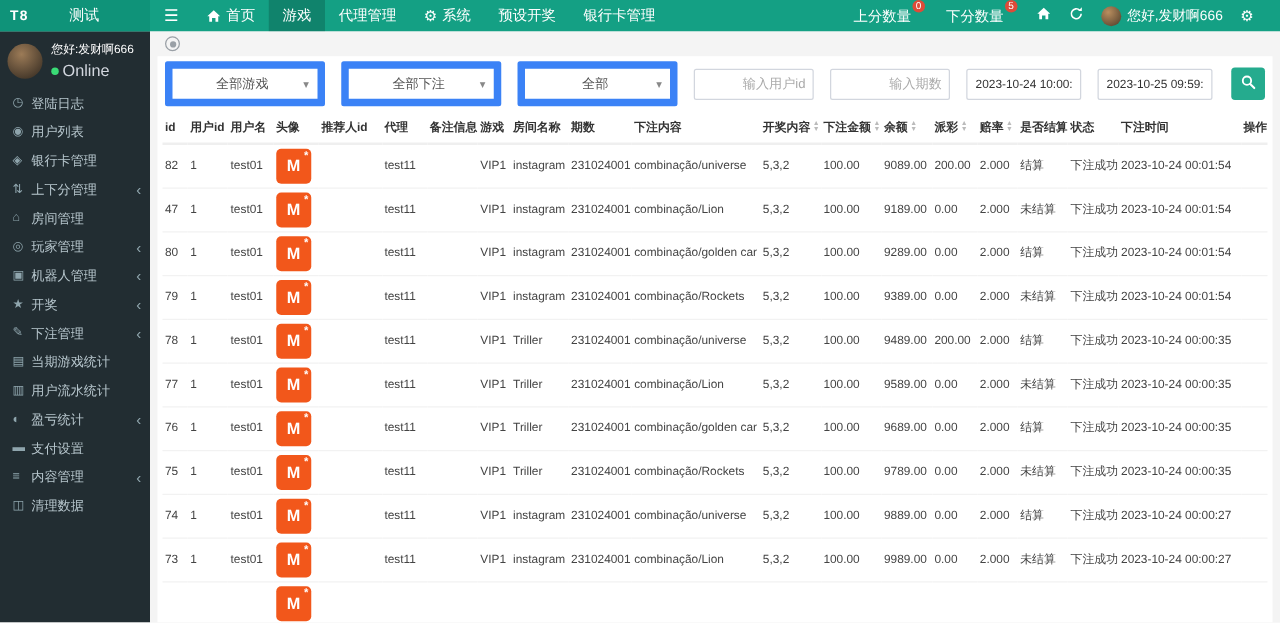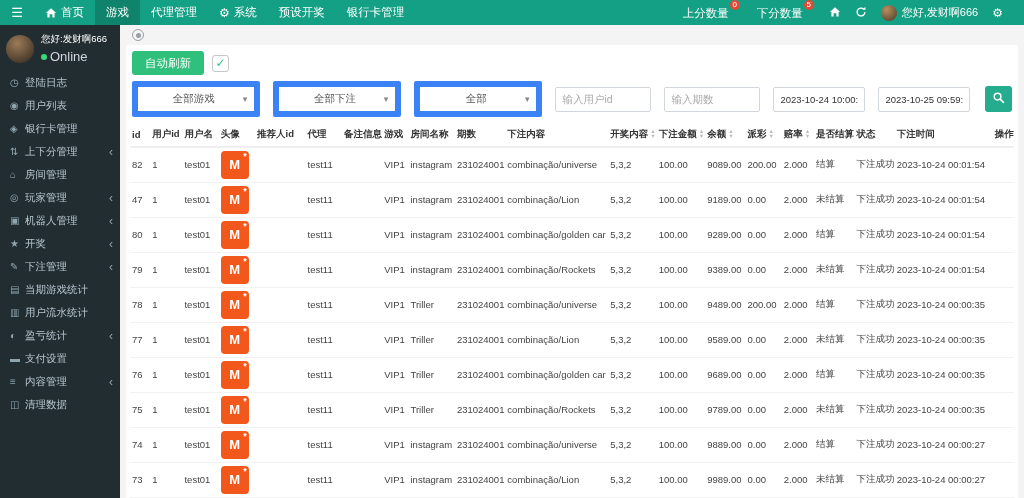--- a/index.html
+++ b/index.html
@@ -67,21 +67,21 @@
     background:#fff; display:flex; align-items:center; justify-content:center;
     color:#2fc17c; font-size:12px; font-weight:700; cursor:pointer; }
 
   .filter-row { display:flex; align-items:center; gap:13px; margin:0 2px 6px; }
   .select { width:130px; height:36px; border:6px solid #3b82f6; border-radius:2px;
     display:flex; align-items:center; padding:0 7px; font-size:10.5px; color:#555;
     background:#fff; cursor:pointer;text-align:center; }
   .sel-label { flex:1; }
   .caret { color:#888; font-size:9px; }
   input.text { width:96px; height:25px; border:1px solid #d2d6de; border-radius:2px;
-    padding:4px 6px; font-size:10.5px; color:#333; font-family:inherit; background:#fff; }
+    padding:4px 6px; font-size:10.5px; color:#333; font-family:inherit; background:#fff;text-align:right; }
   input.date { width:92px; font-size:9.5px; }
   input::placeholder { color:#aaa; }
   .search-btn { margin-left:2px; width:27px; height:26px; border:none; border-radius:3px;
     background:#25ab8e; display:flex; align-items:center; justify-content:center; cursor:pointer; }
 
   
   table { width:100%; border-collapse:collapse; table-layout:fixed;
     font-size:9.5px; color:#444; }
   th, td { text-align:left; white-space:nowrap; overflow:hidden; padding:0 2px; }
   th { font-weight:700; height:24px; border-bottom:2px solid #efefef; color:#333; }
@@ -98,20 +98,24 @@
     display:flex; align-items:center; justify-content:center; position:relative;
     color:#fff; font-weight:700; font-size:13px; }
   .row-avatar::after { content:"*"; position:absolute; top:0; right:2px; font-size:9px; color:#fff; }
 </style>
 </head>
 <body>
 
 <div class="app">
 
   <header class="topbar">
+    <div class="logo">
+      <span class="logo-mini">T8</span>
+      <span class="logo-text">测试</span>
+    </div>
     <div class="hamburger">
       <span>☰</span>
     </div>
     <nav class="topnav">
       <a class="nav-item">
         <span class="nav-icon">
           <svg viewBox="0 0 14 14" width="12" height="12">
               <path d="M7 1.5 13 7h-1.8v5.2H8.6V8.6H5.4v3.6H2.8V7H1z" fill="#fff"></path>
             </svg>
         </span>
@@ -270,26 +274,20 @@
         </li>
       </ul>
   </aside>
 
   <main class="main">
     <div class="content-top">
       <span class="circle-icon"></span>
     </div>
     <div class="panel">
 
-      <div class="toolbar-row">
-        <button class="btn-green">自动刷新</button>
-        <span class="checkbox">
-          <span>✓</span>
-        </span>
-      </div>
 
       <div class="filter-row">
         <div class="select">
           <span class="sel-label">全部游戏</span>
           <span class="caret">▾</span>
         </div>
         <div class="select">
           <span class="sel-label">全部下注</span>
           <span class="caret">▾</span>
         </div>

